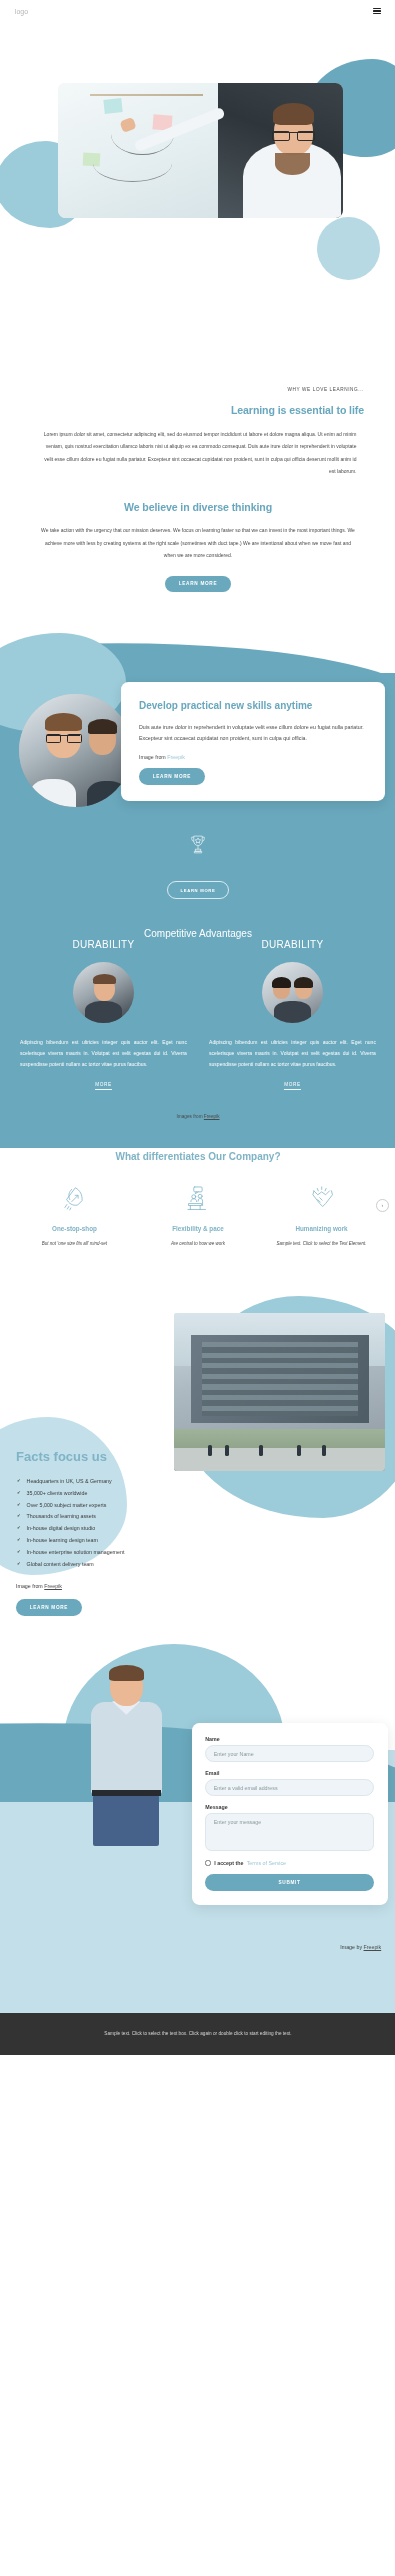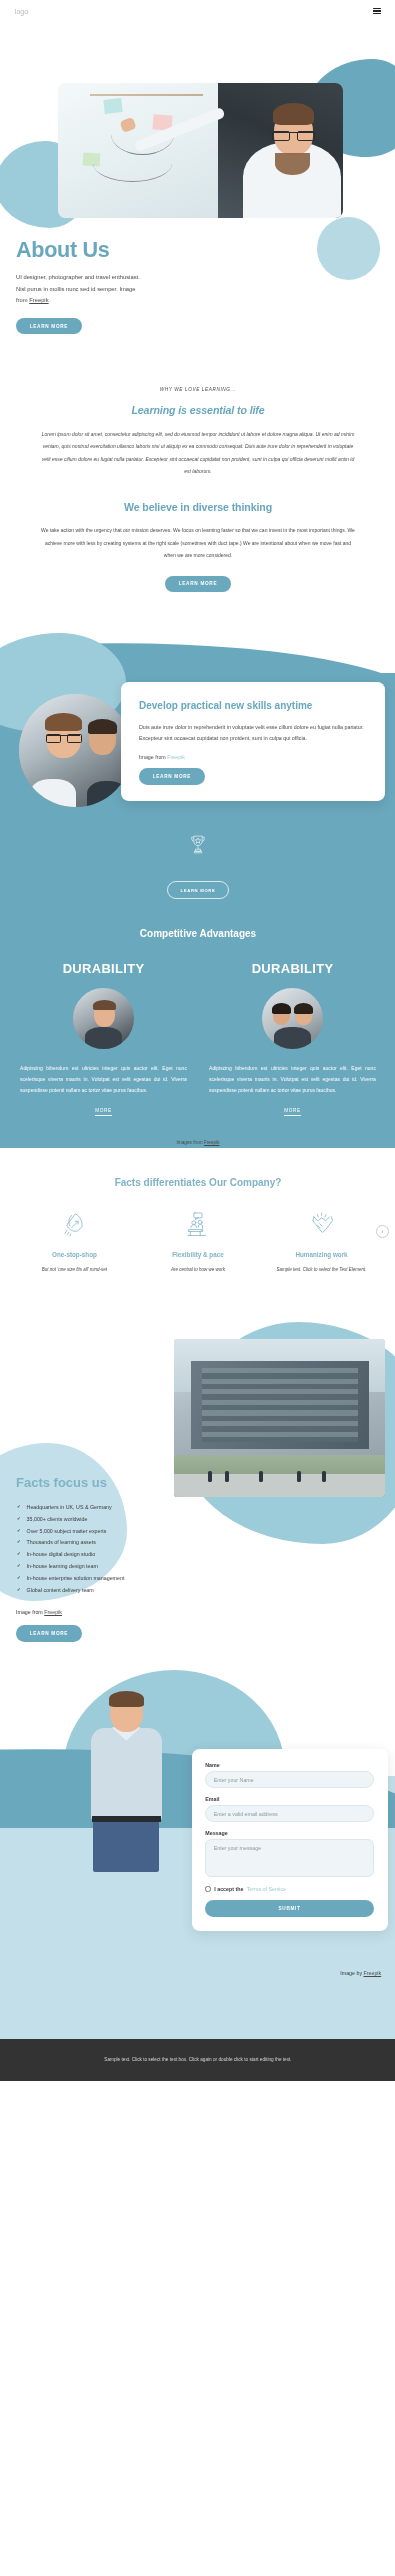--- a/index.html
+++ b/index.html
@@ -112,21 +112,21 @@
     text-transform: uppercase;
   }
   .btn-ghost {
     display: inline-block; background: transparent; color: #fff;
     font-size: 4.2px; font-weight: 700; letter-spacing: 0.7px;
     padding: 5.3px 12.7px; border-radius: 21px; border: 0.5px solid rgba(255,255,255,.75);
     cursor: pointer; text-transform: uppercase;
   }
 
   
-  .sec-why { padding: 27.4px 32px 5.3px; text-align: center; font-style: italic; }
+  .sec-why { padding: 27.4px 32px 5.3px; text-align: right; }
   .eyebrow { font-size: 4.7px; letter-spacing: 0.6px; color: #4c4c4c; margin-bottom: 11.6px; }
   h2.blue { font-size: 10.6px; font-weight: 700; color: #68a7bd; letter-spacing: -0.1px; }
   .body-center { font-size: 5px; line-height: 2.5; color: #4a4a4a; margin: 11.6px auto 0; max-width: 317px; }
   .sec-believe { padding: 18px 32px 0; text-align: center; }
   .sec-believe h2 { margin-bottom: 1px; }
   .btn-wrap { text-align: center; padding: 13.7px 0 0; }
 
   
   .band { position: relative; margin-top: 32px; }
   .band-bg { position: absolute; left: 0; right: 0; top: 49px; height: 475px; background: #6aa8bd; }
@@ -168,24 +168,24 @@
   .skill-meta { font-size: 5.3px; color: #4a4a4a; margin: 9.5px 0 8.4px; }
 
   
   .awards { position: relative; z-index: 5; text-align: center; padding: 33px 37px 0; color: #fff; }
   .trophy { margin: 0 auto 12.7px; width: 18px; height: 22px; }
   .awards h2 { font-size: 10px; line-height: 1.35; font-weight: 700; letter-spacing: -0.1px; }
   .awards .btn-wrap { padding-top: 12.7px; }
 
   
   .comp { position: relative; z-index: 5; padding: 29.5px 18px 0; color: #fff; text-align: center; }
-  .comp h2 { font-size: 10px; font-weight: 700; margin-bottom: 22px; }
+  .comp h2 { font-size: 10px; font-weight: 400; }
   .comp-grid { display: flex; gap: 18px; }
   .comp-col { flex: 1; text-align: center; }
-  .comp-col h4 { font-size: 13px; font-weight: 700; letter-spacing: 0.3px; margin-bottom: 11.6px; }
+  .comp-col h4 { font-size: 10px; font-weight: 400; letter-spacing: 0.3px; margin-bottom: 11.6px; }
   .comp-ph {
     width: 61px; height: 61px; border-radius: 50%; margin: 0 auto 13.7px; overflow: hidden;
     position: relative; background: linear-gradient(150deg,#e5e9ec,#b7c0c6 50%,#6e777e);
   }
   .comp-ph.a { background: linear-gradient(150deg,#dfe4e7 0%,#9aa4ab 45%,#343b41 100%); }
   .comp-ph.b { background: linear-gradient(150deg,#eef1f3 0%,#c8ced3 40%,#5c6view 100%); }
   .comp-ph .h1f { position:absolute; left:34%; top:24%; width:21px; height:24px; background:#e4b28f; border-radius:46%; }
   .comp-ph .hr1 { position:absolute; left:33%; top:19%; width:23px; height:10.6px; background:#6a4a34; border-radius:50% 50% 14% 14%; }
   .comp-ph .bd1 { position:absolute; left:20%; bottom:0; width:37px; height:22px; background:#39424a; border-radius:42% 42% 0 0; }
   .comp-ph .h2f { position:absolute; left:18%; top:30%; width:17px; height:19px; background:#d9a784; border-radius:46%; }
@@ -329,27 +329,20 @@
         <div class="p-shirt"></div>
         <div class="p-head"></div>
         <div class="p-hair"></div>
         <div class="p-beard"></div>
         <div class="p-glass"></div>
       </div>
       <div class="arm"></div>
         <div class="hand"></div>
     </div>
 
-    <div class="hero-copy">
-      <h1 class="hero-title">About Us</h1>
-      <div class="hero-text">
-        <span>UI designer, photographer and travel enthusiast. Nisl purus in mollis nunc sed id semper.  Image from </span><a class="link-ul" href="#">Freepik</a>
-      </div>
-      <button class="btn-pill">LEARN MORE</button>
-    </div>
   </div>
 
   <div class="sec-why">
     <div class="eyebrow">WHY WE LOVE LEARNING...</div>
     <h2 class="blue">Learning is essential to life</h2>
     <p class="body-center">Lorem ipsum dolor sit amet, consectetur adipiscing elit, sed do eiusmod tempor incididunt ut labore et dolore magna aliqua. Ut enim ad minim veniam, quis nostrud exercitation ullamco laboris nisi ut aliquip ex ea commodo consequat. Duis aute irure dolor in reprehenderit in voluptate velit esse cillum dolore eu fugiat nulla pariatur. Excepteur sint occaecat cupidatat non proident, sunt in culpa qui officia deserunt mollit anim id est laborum.</p>
   </div>
 
   <div class="sec-believe">
     <h2 class="blue">We believe in diverse thinking</h2>
@@ -431,21 +424,21 @@
         </div>
       </div>
 
       <div class="images-credit">
         <span>Images from </span><a class="link-ul" href="#">Freepik</a>
       </div>
     </div>
   </div>
 
   <div class="diff">
-    <h2>Facts differentiates Our Company?</h2>
+    <h2>What differentiates Our Company?</h2>
     <div class="diff-grid">
       <div class="diff-col">
         <div class="diff-icon">
           <svg viewBox="0 0 56 56" width="27.4" height="27.4" fill="none" stroke="#7fb3c6" stroke-width="1.6" stroke-linecap="round" stroke-linejoin="round">
             <path d="M30 6c9 5 14 14 13 26l-9 9c-10 2-18-3-22-11z"></path>
             <path d="M18 30c-4-8-2-16 4-21"></path>
             <path d="M22 34l12-12"></path>
               <path d="M29 21h6v6"></path>
             <path d="M12 40l-4 6"></path>
               <path d="M16 44l-3 5"></path>

